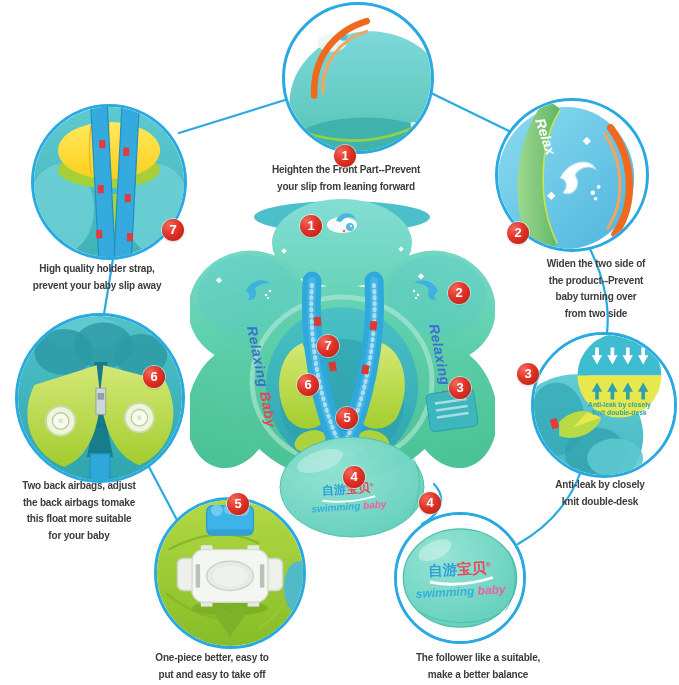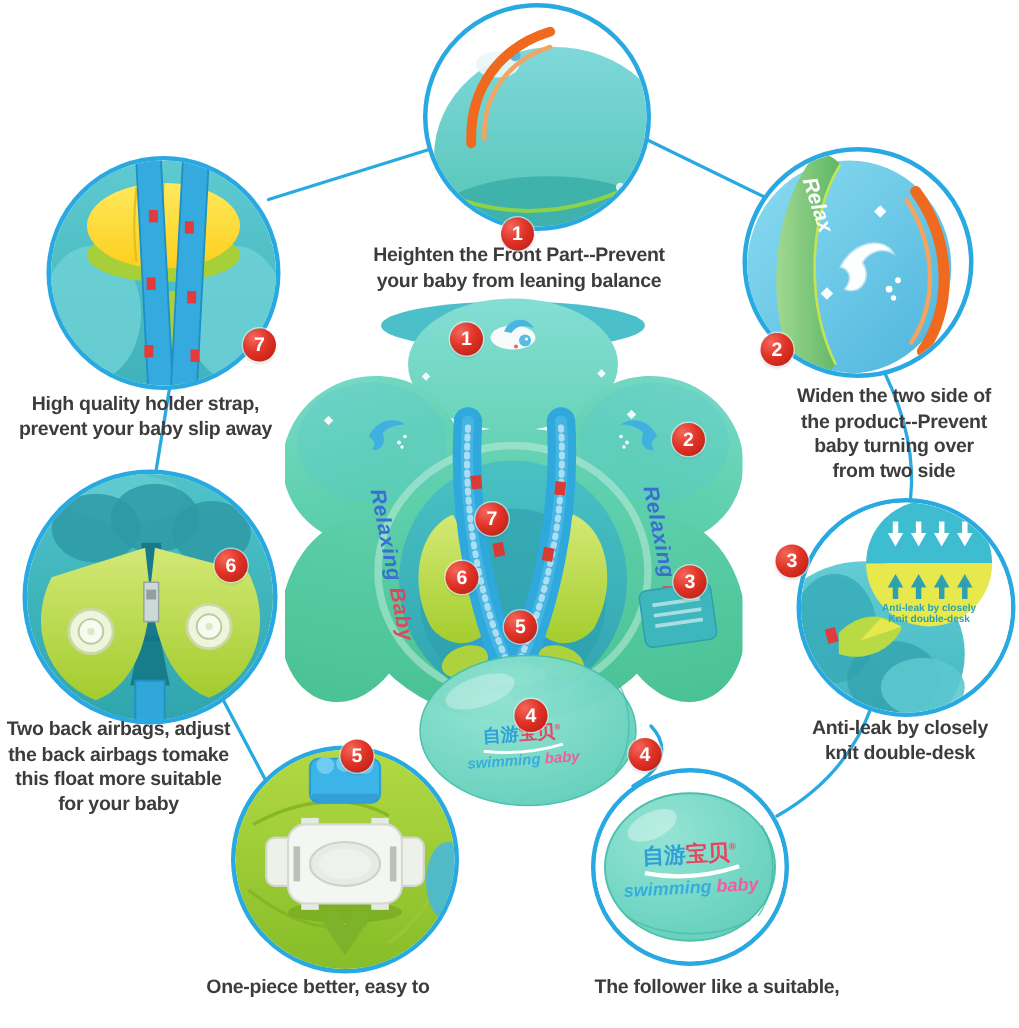--- a/index.html
+++ b/index.html
@@ -9,21 +9,21 @@
   }
   .lines-layer{position:absolute;left:0;top:0;z-index:1;}
   .central{position:absolute;left:190px;top:195px;width:305px;height:350px;z-index:2;}
   .callout{
     position:absolute;border:3px solid #29a9e1;border-radius:50%;overflow:hidden;
     background:#fff;z-index:3;box-sizing:border-box;
   }
   .callout svg{display:block;width:100%;height:100%;}
   .cap{
     position:absolute;z-index:4;text-align:center;color:#3c3c3c;
-    font-size:13px;font-weight:bold;line-height:16.5px;letter-spacing:-0.2px;
+    font-size:10px;font-weight:bold;line-height:16.5px;letter-spacing:-0.2px;
   }
   .badge{
     position:absolute;z-index:5;width:22px;height:22px;border-radius:50%;
     transform:translate(-50%,-50%);
     background:radial-gradient(circle at 32% 28%, #f4675c 0%, #e03327 45%, #b81a10 100%);
     box-shadow:0 0 0 1px rgba(255,255,255,.55), 0 1px 2px rgba(0,0,0,.25);
     color:#fff;font-size:13px;font-weight:bold;line-height:22px;text-align:center;
   }
 </style>
 </head>
@@ -395,37 +395,39 @@
         <path d="M26,52 Q50,58 76,51" fill="none" stroke="#fff" stroke-width="2.2"></path>
         <text x="50" y="64" text-anchor="middle" font-size="9.5" font-weight="bold" font-style="italic">
           <tspan fill="#35aede">swimming </tspan><tspan fill="#ef5fa0">baby</tspan>
         </text>
       </g>
     </svg>
   </div>
 
   <div class="cap" style="left:226px;top:162px;width:240px;">
     <div>Heighten the Front Part--Prevent</div>
-    <div>your baby from leaning balance</div>
+    <div>your slip from leaning forward</div>
   </div>
   <div class="cap" style="left:511px;top:256px;width:170px;">
     <div>Widen the two side of</div>
     <div>the product--Prevent</div>
     <div>baby turning over</div>
     <div>from two side</div>
   </div>
   <div class="cap" style="left:515px;top:477px;width:170px;">
     <div>Anti-leak by closely</div>
     <div>knit double-desk</div>
   </div>
   <div class="cap" style="left:363px;top:650px;width:230px;">
     <div>The follower like a suitable,</div>
+    <div>make a better balance</div>
   </div>
   <div class="cap" style="left:102px;top:650px;width:220px;">
     <div>One-piece better, easy to</div>
+    <div>put and easy to take off</div>
   </div>
   <div class="cap" style="left:-16px;top:478px;width:190px;">
     <div>Two back airbags, adjust</div>
     <div>the back airbags tomake</div>
     <div>this float more suitable</div>
     <div>for your baby</div>
   </div>
   <div class="cap" style="left:-3px;top:261px;width:200px;">
     <div>High quality holder strap,</div>
     <div>prevent your baby slip away</div>

